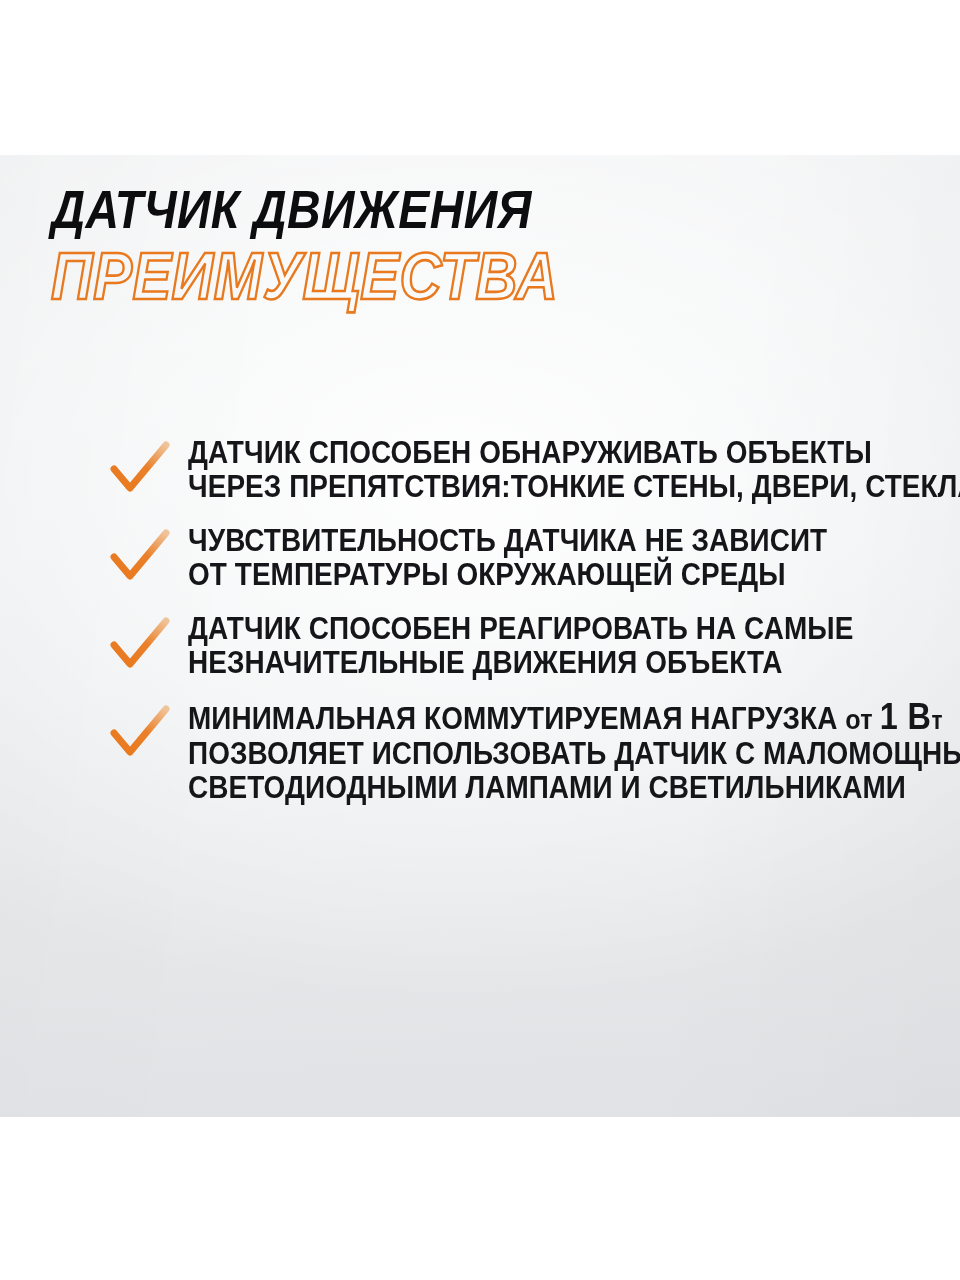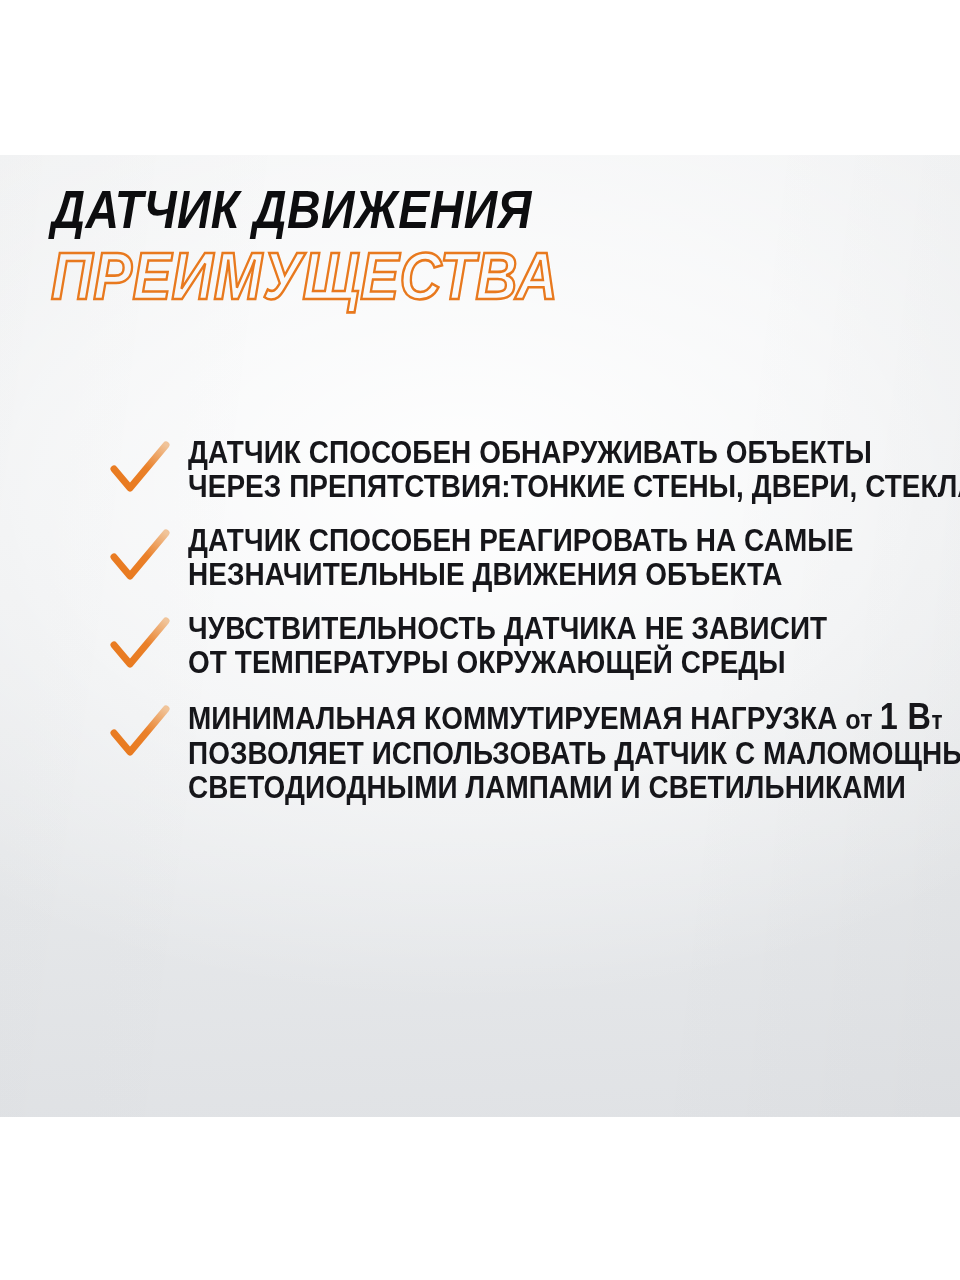--- a/index.html
+++ b/index.html
@@ -177,51 +177,51 @@
       <div class="benefit-text">
         <span class="benefit-line">ДАТЧИК СПОСОБЕН ОБНАРУЖИВАТЬ ОБЪЕКТЫ</span>
         <span class="benefit-line">ЧЕРЕЗ ПРЕПЯТСТВИЯ:ТОНКИЕ СТЕНЫ, ДВЕРИ, СТЕКЛА</span>
       </div>
     </div>
 
     <div class="benefit">
       <span class="check-icon">
         <svg viewBox="0 0 66 62" xmlns="http://www.w3.org/2000/svg">
           <defs>
+            <linearGradient id="cg2" x1="0" y1="1" x2="1" y2="0">
+              <stop offset="0%" stop-color="#e8791e"></stop>
+              <stop offset="55%" stop-color="#ea8029"></stop>
+              <stop offset="100%" stop-color="#f0c49a"></stop>
+            </linearGradient>
+          </defs>
+          <path d="M7 30 L23 49 L59 6" fill="none" stroke="url(#cg2)" stroke-width="7" stroke-linecap="round" stroke-linejoin="round"></path>
+        </svg>
+      </span>
+      <div class="benefit-text">
+        <span class="benefit-line">ЧУВСТВИТЕЛЬНОСТЬ ДАТЧИКА НЕ ЗАВИСИТ</span>
+        <span class="benefit-line">ОТ ТЕМПЕРАТУРЫ ОКРУЖАЮЩЕЙ СРЕДЫ</span>
+      </div>
+    </div>
+
+    <div class="benefit">
+      <span class="check-icon">
+        <svg viewBox="0 0 66 62" xmlns="http://www.w3.org/2000/svg">
+          <defs>
             <linearGradient id="cg3" x1="0" y1="1" x2="1" y2="0">
               <stop offset="0%" stop-color="#e8791e"></stop>
               <stop offset="55%" stop-color="#ea8029"></stop>
               <stop offset="100%" stop-color="#f0c49a"></stop>
             </linearGradient>
           </defs>
           <path d="M7 30 L23 49 L59 6" fill="none" stroke="url(#cg3)" stroke-width="7" stroke-linecap="round" stroke-linejoin="round"></path>
         </svg>
       </span>
       <div class="benefit-text">
         <span class="benefit-line">ДАТЧИК СПОСОБЕН РЕАГИРОВАТЬ НА САМЫЕ</span>
         <span class="benefit-line">НЕЗНАЧИТЕЛЬНЫЕ ДВИЖЕНИЯ ОБЪЕКТА</span>
-      </div>
-    </div>
-
-    <div class="benefit">
-      <span class="check-icon">
-        <svg viewBox="0 0 66 62" xmlns="http://www.w3.org/2000/svg">
-          <defs>
-            <linearGradient id="cg2" x1="0" y1="1" x2="1" y2="0">
-              <stop offset="0%" stop-color="#e8791e"></stop>
-              <stop offset="55%" stop-color="#ea8029"></stop>
-              <stop offset="100%" stop-color="#f0c49a"></stop>
-            </linearGradient>
-          </defs>
-          <path d="M7 30 L23 49 L59 6" fill="none" stroke="url(#cg2)" stroke-width="7" stroke-linecap="round" stroke-linejoin="round"></path>
-        </svg>
-      </span>
-      <div class="benefit-text">
-        <span class="benefit-line">ЧУВСТВИТЕЛЬНОСТЬ ДАТЧИКА НЕ ЗАВИСИТ</span>
-        <span class="benefit-line">ОТ ТЕМПЕРАТУРЫ ОКРУЖАЮЩЕЙ СРЕДЫ</span>
       </div>
     </div>
 
 
     <div class="benefit">
       <span class="check-icon">
         <svg viewBox="0 0 66 62" xmlns="http://www.w3.org/2000/svg">
           <defs>
             <linearGradient id="cg5" x1="0" y1="1" x2="1" y2="0">
               <stop offset="0%" stop-color="#e8791e"></stop>

